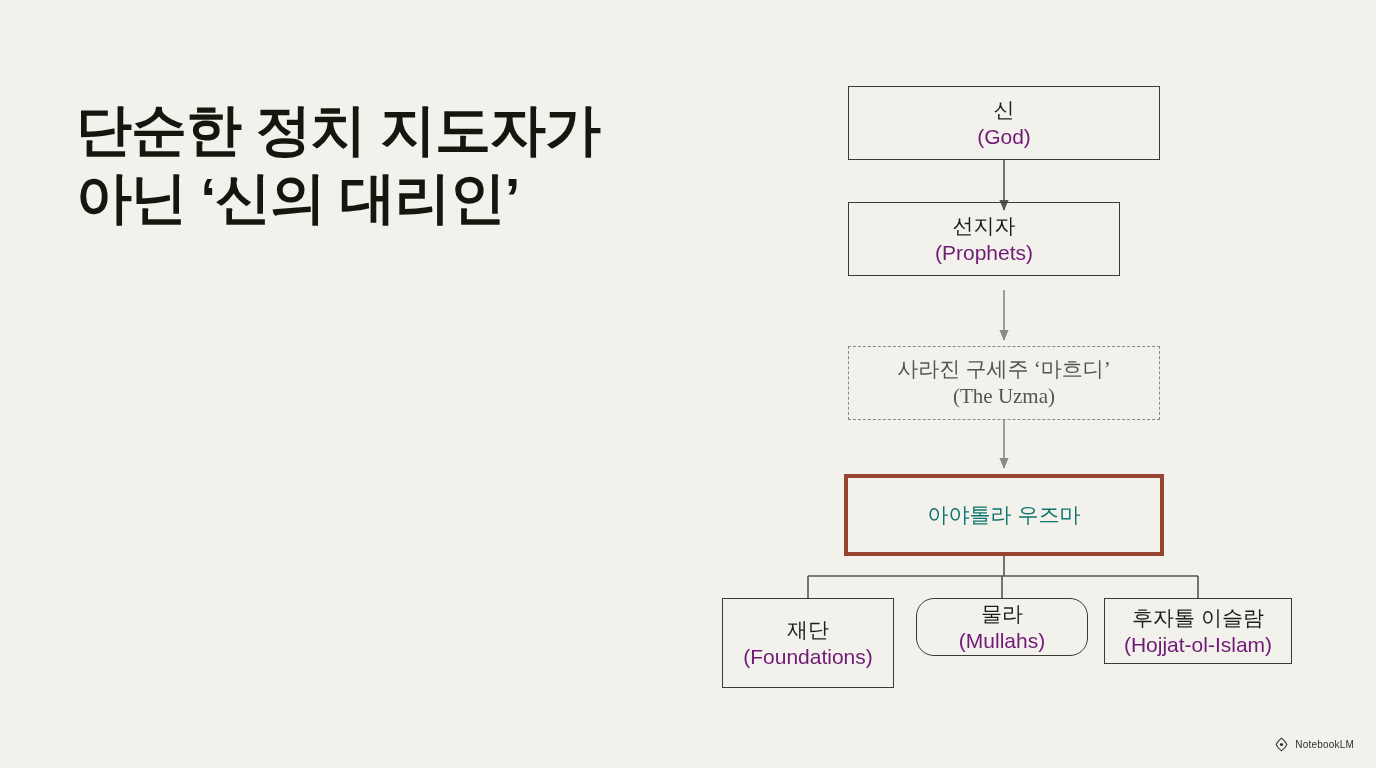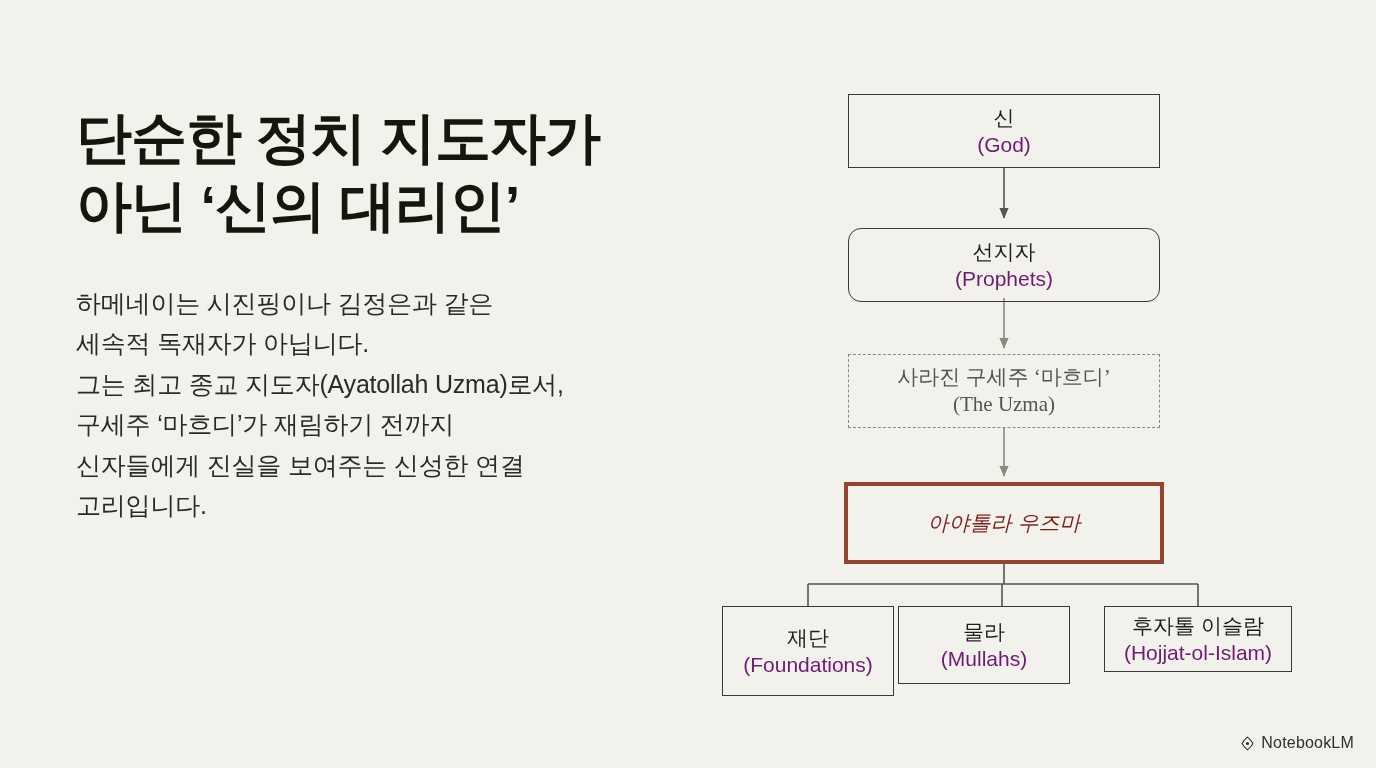--- a/index.html
+++ b/index.html
@@ -13,21 +13,20 @@
     background: #f2f1ec;
     font-family: "Liberation Sans", "DejaVu Sans", sans-serif;
     color: #1d1d1b;
     overflow: hidden;
     position: relative;
   }
 
   .slide {
     position: absolute;
     inset: 0;
-    margin-top: 8px;
   }
 
   
   .left-col {
     position: absolute;
     left: 76px;
     top: 96px;
     width: 620px;
   }
 
@@ -89,32 +88,31 @@
   }
   .node-dashed .line1,
   .node-dashed .line2 {
     color: #55554f;
   }
   .node-highlight {
     border: 4px solid #96442f;
   }
   .node-highlight .line1,
   .node-highlight .line2 {
-    color: #7f1d1d;
-    font-style: italic;
+    color: #0f766e;
   }
 
   
   #node-god       { left: 148px; top: 26px;  width: 312px; height: 74px; }
-  #node-prophets  { left: 148px; top: 160px; width: 312px; height: 74px; border-radius: 13px; }
+  #node-prophets  { left: 148px; top: 142px; width: 272px; height: 74px; }
   #node-mahdi     { left: 148px; top: 286px; width: 312px; height: 74px; }
   #node-ayatollah { left: 144px; top: 414px; width: 320px; height: 82px; }
 
   #node-foundations { left: 22px;  top: 538px; width: 172px; height: 90px; }
-  #node-mullahs     { left: 198px; top: 538px; width: 172px; height: 78px; }
+  #node-mullahs     { left: 216px; top: 538px; width: 172px; height: 58px; border-radius: 18px; }
   #node-hojjat      { left: 404px; top: 538px; width: 188px; height: 66px; }
 
   
   .connectors {
     position: absolute;
     left: 0;
     top: 0;
     width: 640px;
     height: 660px;
     pointer-events: none;
@@ -122,39 +120,33 @@
 
   
   .brand {
     position: absolute;
     right: 22px;
     bottom: 16px;
     display: flex;
     align-items: center;
     gap: 6px;
     color: #2f2f2b;
-    font-size: 16px;
+    font-size: 10px;
     letter-spacing: 0.2px;
   }
   .brand svg { display: block; }
 </style>
 </head>
 <body>
 
 <div class="slide">
 
   <div class="left-col">
     <h1 class="headline">단순한 정치 지도자가
 아닌 ‘신의 대리인’</h1>
-    <p class="body-text">하메네이는 시진핑이나 김정은과 같은
-세속적 독재자가 아닙니다.
-그는 최고 종교 지도자(Ayatollah Uzma)로서,
-구세주 ‘마흐디’가 재림하기 전까지
-신자들에게 진실을 보여주는 신성한 연결
-고리입니다.</p>
   </div>
 
   <div class="diagram">
 
     <svg class="connectors" viewBox="0 0 640 660">
       <defs>
         <marker id="arrowDark" markerWidth="9" markerHeight="9" refX="6.5" refY="3" orient="auto">
           <path d="M0,0 L7,3 L0,6 z" fill="#55554f"></path>
         </marker>
         <marker id="arrowGray" markerWidth="9" markerHeight="9" refX="6.5" refY="3" orient="auto">

